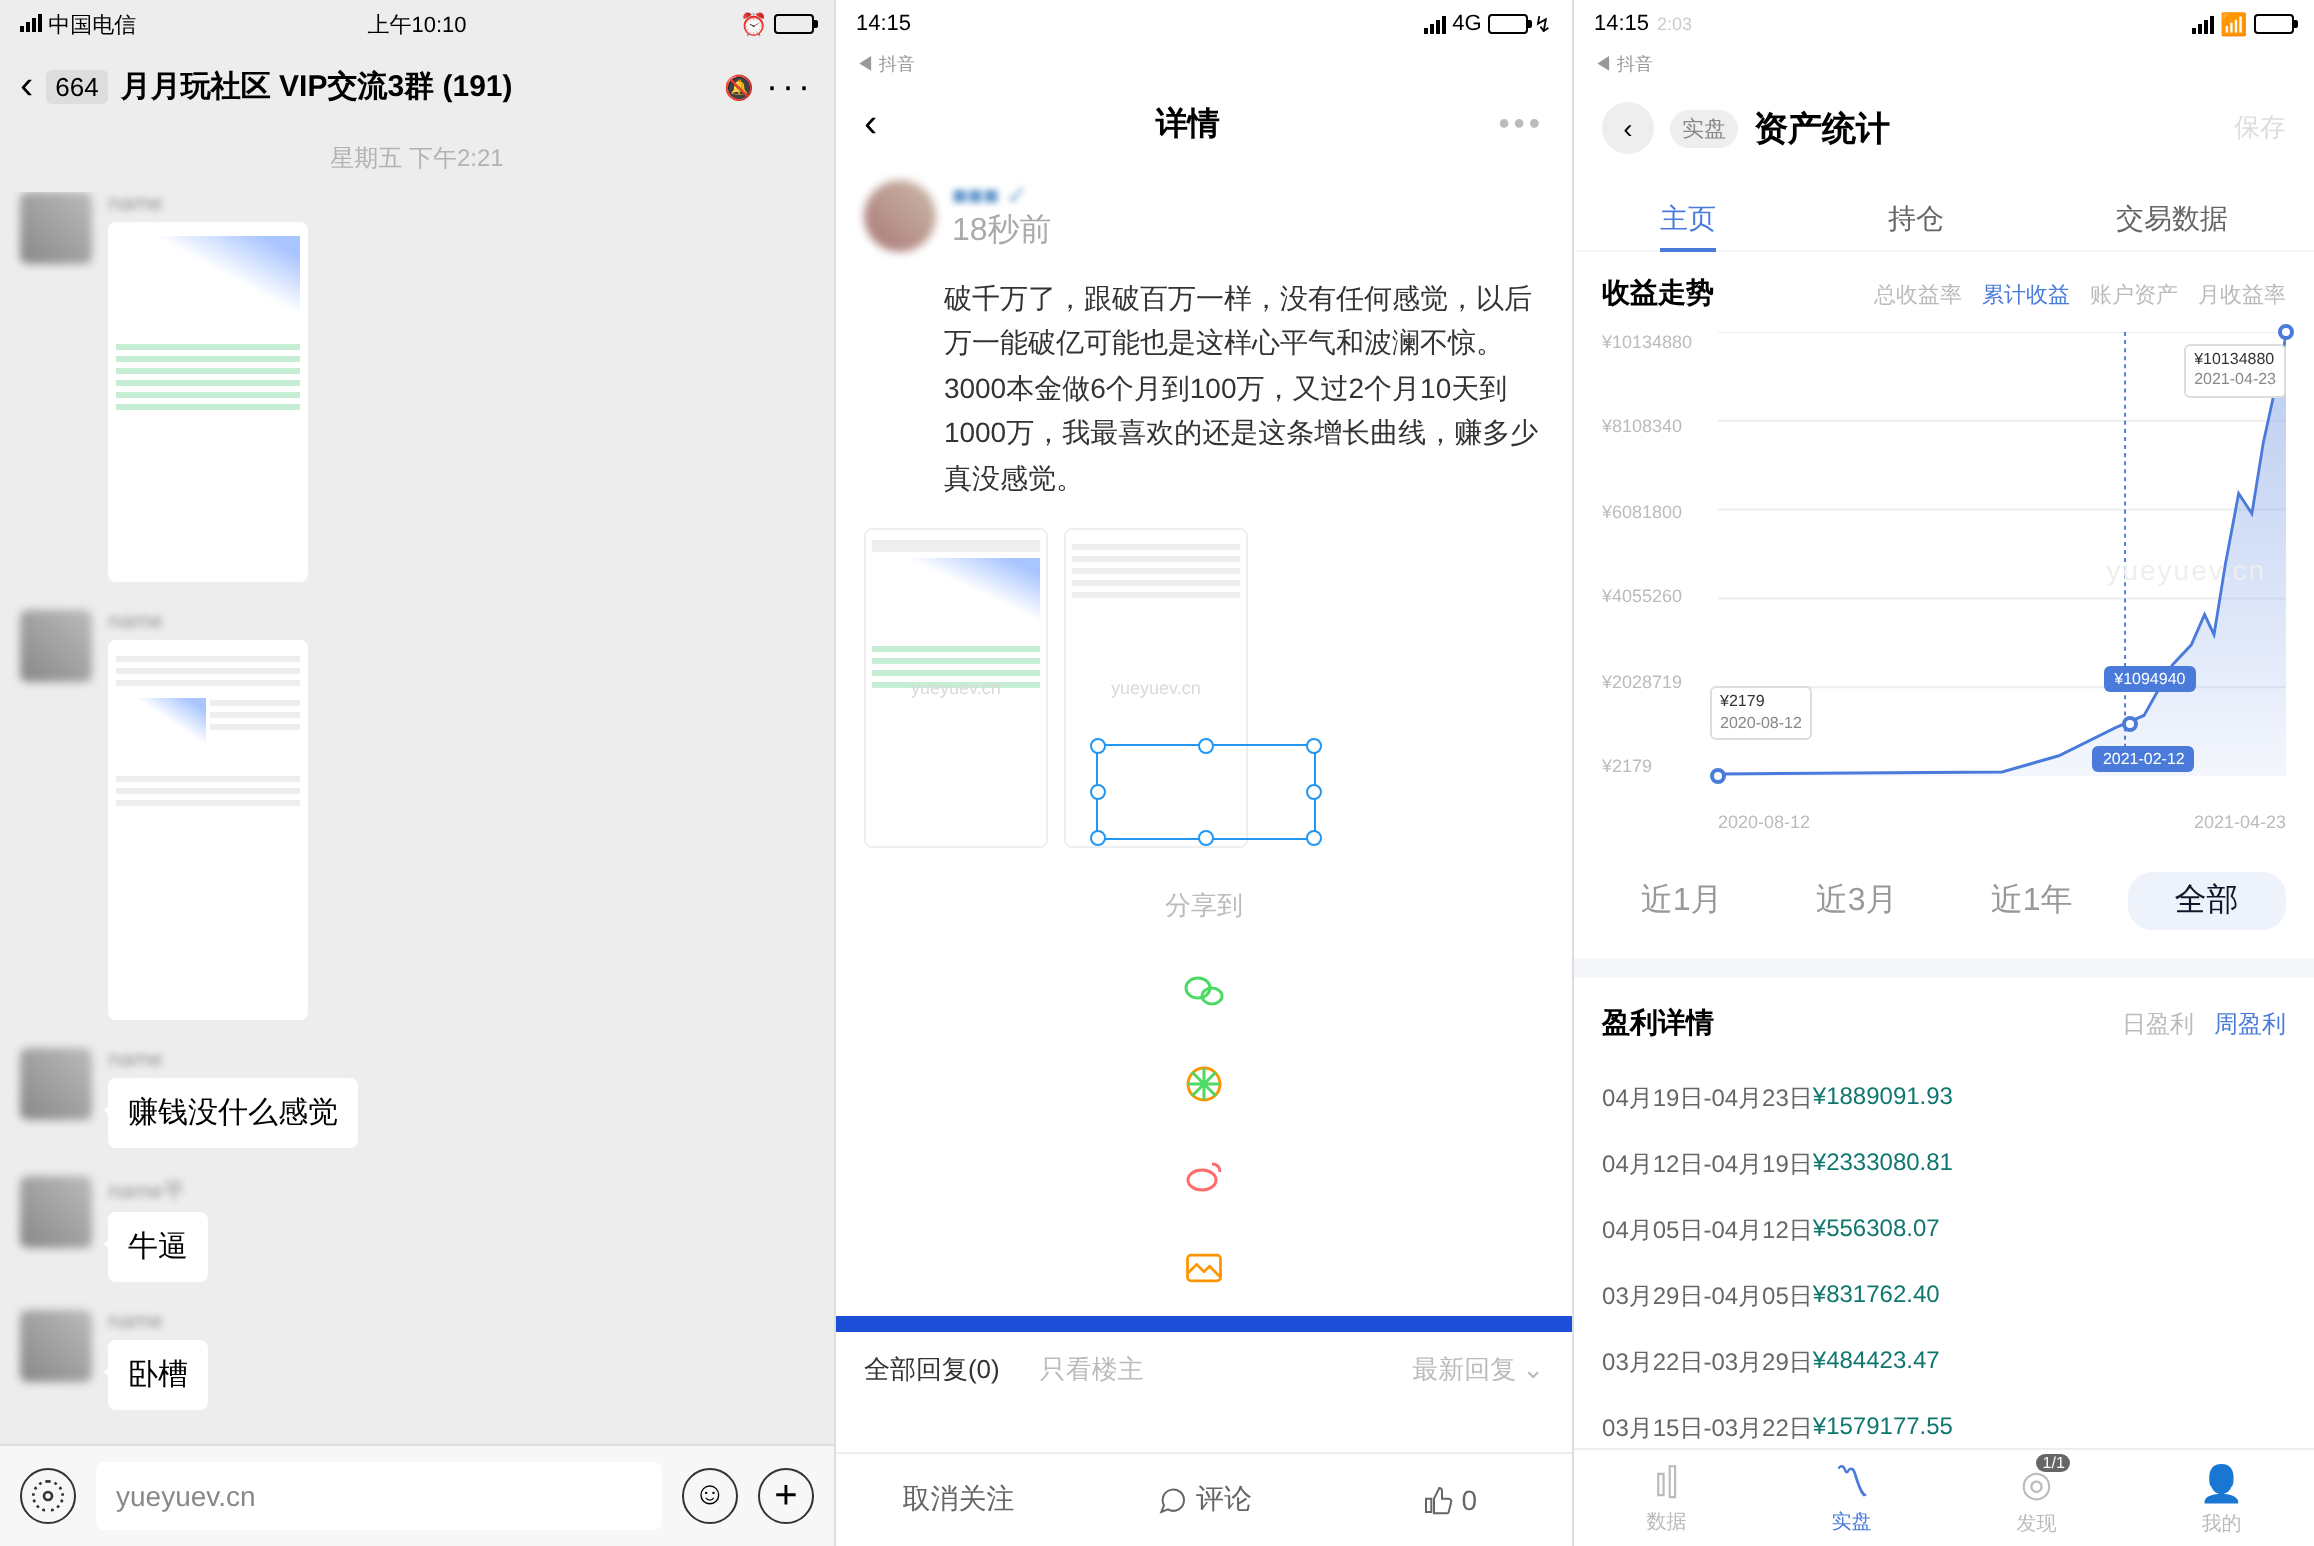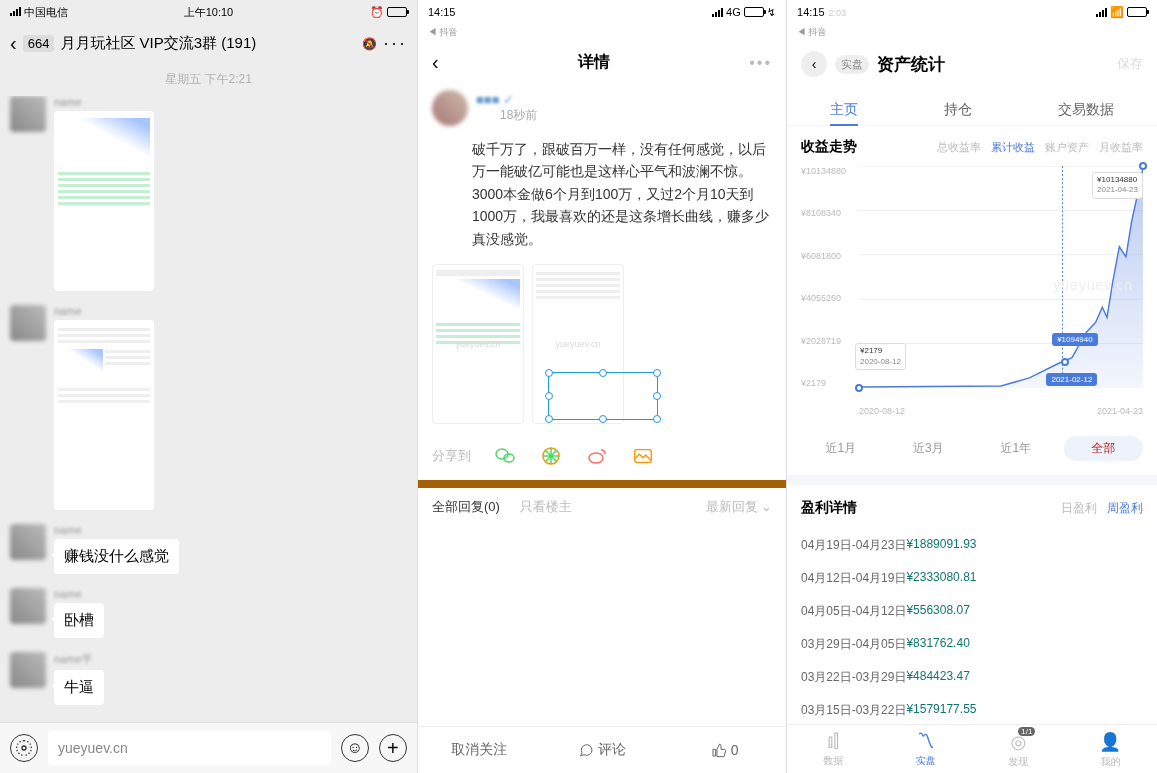--- a/index.html
+++ b/index.html
@@ -20,21 +20,21 @@
 .signal-bars span:nth-child(1){height:3px}.signal-bars span:nth-child(2){height:5px}.signal-bars span:nth-child(3){height:7px}.signal-bars span:nth-child(4){height:9px}
 .battery { width: 20px; height: 10px; border: 1px solid #000; border-radius: 2px; position: relative; }
 .battery::after { content:''; position:absolute; right:-3px; top:2px; width:2px; height:4px; background:#000; border-radius:0 1px 1px 0; }
 .battery .fill { height: 100%; background: #000; }
 .battery .fill.green { background: #4cd964; }
 
 
 .wx-header { background: #ededed; display: flex; align-items: center; padding: 8px 10px; gap: 6px; }
 .wx-back { font-size: 20px; }
 .wx-badge { background: #ddd; border-radius: 3px; padding: 1px 5px; font-size: 13px; }
-.wx-title { font-size: 15px; font-weight: 400; flex: 1; }
+.wx-title { font-size: 15px; font-weight: 700; flex: 1; }
 .wx-mute { color: #aaa; font-size: 12px; }
 .wx-more { font-size: 18px; letter-spacing: 2px; }
 .wx-daystamp { text-align: center; color: #b2b2b2; font-size: 12px; padding: 8px 0; }
 .wx-body { flex: 1; overflow: hidden; padding: 0 10px; }
 .wx-msg { display: flex; gap: 8px; margin-bottom: 14px; align-items: flex-start; }
 .wx-avatar { width: 36px; height: 36px; border-radius: 4px; background: linear-gradient(45deg,#888,#bbb); filter: blur(2px); flex-shrink: 0; }
 .wx-content { display: flex; flex-direction: column; gap: 3px; }
 .wx-nick { font-size: 11px; color: #999; filter: blur(1.5px); }
 .wx-bubble { background: #fff; border-radius: 4px; padding: 8px 10px; font-size: 15px; max-width: 250px; position: relative; }
 .wx-bubble::before { content:''; position:absolute; left:-6px; top:12px; border:4px solid transparent; border-right-color:#fff; }
@@ -52,31 +52,31 @@
 
 .dy-sub { font-size: 9px; color: #999; padding: 2px 10px; }
 .dy-header { display: flex; align-items: center; justify-content: space-between; padding: 10px 14px; }
 .dy-back { font-size: 20px; }
 .dy-title { font-size: 16px; font-weight: 600; }
 .dy-more { color: #bbb; letter-spacing: 2px; }
 .dy-user { display: flex; align-items: center; gap: 8px; padding: 6px 14px; }
 .dy-avatar { width: 36px; height: 36px; border-radius: 50%; background: linear-gradient(45deg,#a77,#cba); filter: blur(2px); }
 .dy-userinfo { display: flex; flex-direction: column; }
 .dy-nick { font-size: 13px; color: #69c; filter: blur(1.5px); }
-.dy-time { font-size: 12px; color: #aaa; margin-left: 24px; }
+.dy-time { font-size: 16px; color: #aaa; }
 .dy-text { padding: 6px 14px; font-size: 14px; line-height: 1.6; color: #333; margin-left: 40px; }
 .dy-images { display: flex; gap: 8px; padding: 8px 14px; }
 .dy-img { width: 92px; height: 160px; background: #fff; border: 1px solid #eee; border-radius: 4px; padding: 3px; font-size: 4px; position: relative; }
 .dy-wm { position: absolute; left: 50%; top: 50%; transform: translate(-50%,-50%); color: #d9d9d9; font-size: 9px; pointer-events:none; }
 .sel-box { position: absolute; border: 1.5px solid #2196f3; width: 110px; height: 48px; left: 130px; top: 372px; }
 .sel-handle { position: absolute; width: 8px; height: 8px; border: 1.5px solid #2196f3; background: #fff; border-radius: 50%; }
 .sel-box .h1{left:-4px;top:-4px}.sel-box .h2{right:-4px;top:-4px}.sel-box .h3{left:-4px;bottom:-4px}.sel-box .h4{right:-4px;bottom:-4px}
 .sel-box .h5{left:50%;top:-4px;margin-left:-4px}.sel-box .h6{left:50%;bottom:-4px;margin-left:-4px}
 .sel-box .h7{left:-4px;top:50%;margin-top:-4px}.sel-box .h8{right:-4px;top:50%;margin-top:-4px}
-.dy-share { display: flex; align-items: center; gap: 22px; padding: 12px 14px; border-bottom: 8px solid #a16207; }
+.dy-share { display: flex; align-items: center; gap: 22px; padding: 12px 14px; border-bottom: 8px solid #1d4ed8; flex-direction: column; }
 .dy-share-label { color: #bbb; font-size: 13px; }
 .share-ic { width: 24px; height: 24px; border-radius: 50%; display: flex; align-items: center; justify-content: center; }
 .dy-tabs { display: flex; align-items: center; padding: 10px 14px; font-size: 13px; }
 .dy-tabs .tab { margin-right: 20px; color: #333; }
 .dy-tabs .muted { color: #bbb; }
 .dy-tabs .right { margin-left: auto; color: #bbb; display: flex; align-items: center; gap: 3px; }
 .dy-reply-empty { flex: 1; background: #fff; }
 .dy-bottom { display: flex; border-top: 1px solid #eee; }
 .dy-btn { flex: 1; text-align: center; padding: 14px 0; font-size: 14px; color: #666; display: flex; align-items: center; justify-content: center; gap: 4px; }
 
@@ -100,22 +100,22 @@
 .chart-ylabels { position: absolute; left: 0; top: 0; bottom: 28px; display: flex; flex-direction: column; justify-content: space-between; font-size: 9px; color: #bbb; }
 .chart-plot { position: absolute; left: 58px; right: 0; top: 0; bottom: 28px; }
 .chart-plot svg { width: 100%; height: 100%; }
 .chart-wm { position: absolute; right: 10px; top: 50%; color: #eee; font-size: 14px; font-weight: 500; letter-spacing: 1px; }
 .chart-xlabels { position: absolute; bottom: 0; left: 58px; right: 0; display: flex; justify-content: space-between; font-size: 9px; color: #bbb; }
 .chart-tip { position: absolute; background: #fff; border: 1px solid #ddd; border-radius: 3px; padding: 2px 4px; font-size: 8px; color: #888; line-height: 1.3; }
 .chart-tip .v { color: #333; font-weight: 500; }
 .chart-tip2 { position: absolute; background: #4a7bdb; color: #fff; border-radius: 3px; padding: 2px 5px; font-size: 8px; }
 .chart-dot { position: absolute; width: 8px; height: 8px; border: 2px solid #4a7bdb; background: #fff; border-radius: 50%; }
 .as-periods { display: flex; gap: 8px; padding: 8px 14px 14px; background: #fff; }
-.as-period { flex: 1; text-align: center; font-size: 12px; color: #999; padding: 4px 0; border-radius: 12px; }
-.as-period.active { background: #eef2fb; color: #b91c1c; }
+.as-period { flex: 1; text-align: center; font-size: 16px; color: #999; padding: 4px 0; border-radius: 12px; }
+.as-period.active { background: #eef2fb; color: #0f172a; }
 .profit-card { background: #fff; margin-top: 10px; padding: 14px; flex: 1; overflow: hidden; }
 .profit-head { display: flex; align-items: center; margin-bottom: 12px; }
 .profit-title { font-size: 14px; font-weight: 600; flex: 1; }
 .profit-tabs { font-size: 12px; color: #bbb; }
 .profit-tabs .active { color: #4a7bdb; margin-left: 10px; }
 .profit-row { display: flex; justify-content: flex-start; padding: 8px 0; font-size: 12px; }
 .profit-row .date { color: #666; }
 .profit-row .val { color: #0f766e; }
 .as-nav { display: flex; background: #fff; border-top: 1px solid #eee; }
 .as-nav-item { flex: 1; text-align: center; padding: 6px 0 4px; font-size: 10px; color: #bbb; position: relative; }
@@ -199,29 +199,29 @@
     <div class="wx-msg">
       <div class="wx-avatar"></div>
       <div class="wx-content">
           <div class="wx-nick">name</div>
           <div class="wx-bubble">赚钱没什么感觉</div>
         </div>
     </div>
     <div class="wx-msg">
       <div class="wx-avatar"></div>
       <div class="wx-content">
-          <div class="wx-nick">name</div>
-          <div class="wx-bubble">卧槽</div>
+          <div class="wx-nick">name平</div>
+          <div class="wx-bubble">牛逼</div>
         </div>
     </div>
     <div class="wx-msg">
       <div class="wx-avatar"></div>
       <div class="wx-content">
-          <div class="wx-nick">name平</div>
-          <div class="wx-bubble">牛逼</div>
+          <div class="wx-nick">name</div>
+          <div class="wx-bubble">卧槽</div>
         </div>
     </div>
   </div>
   <div class="wx-input-bar">
     <div class="wx-voice">
         <svg width="16" height="16" viewBox="0 0 24 24" fill="none" stroke="#333" stroke-width="2">
           <circle cx="12" cy="12" r="3"></circle>
           <path d="M12 1a11 11 0 000 22M12 1a11 11 0 010 22" stroke-dasharray="2 3"></path>
         </svg>
       </div>

